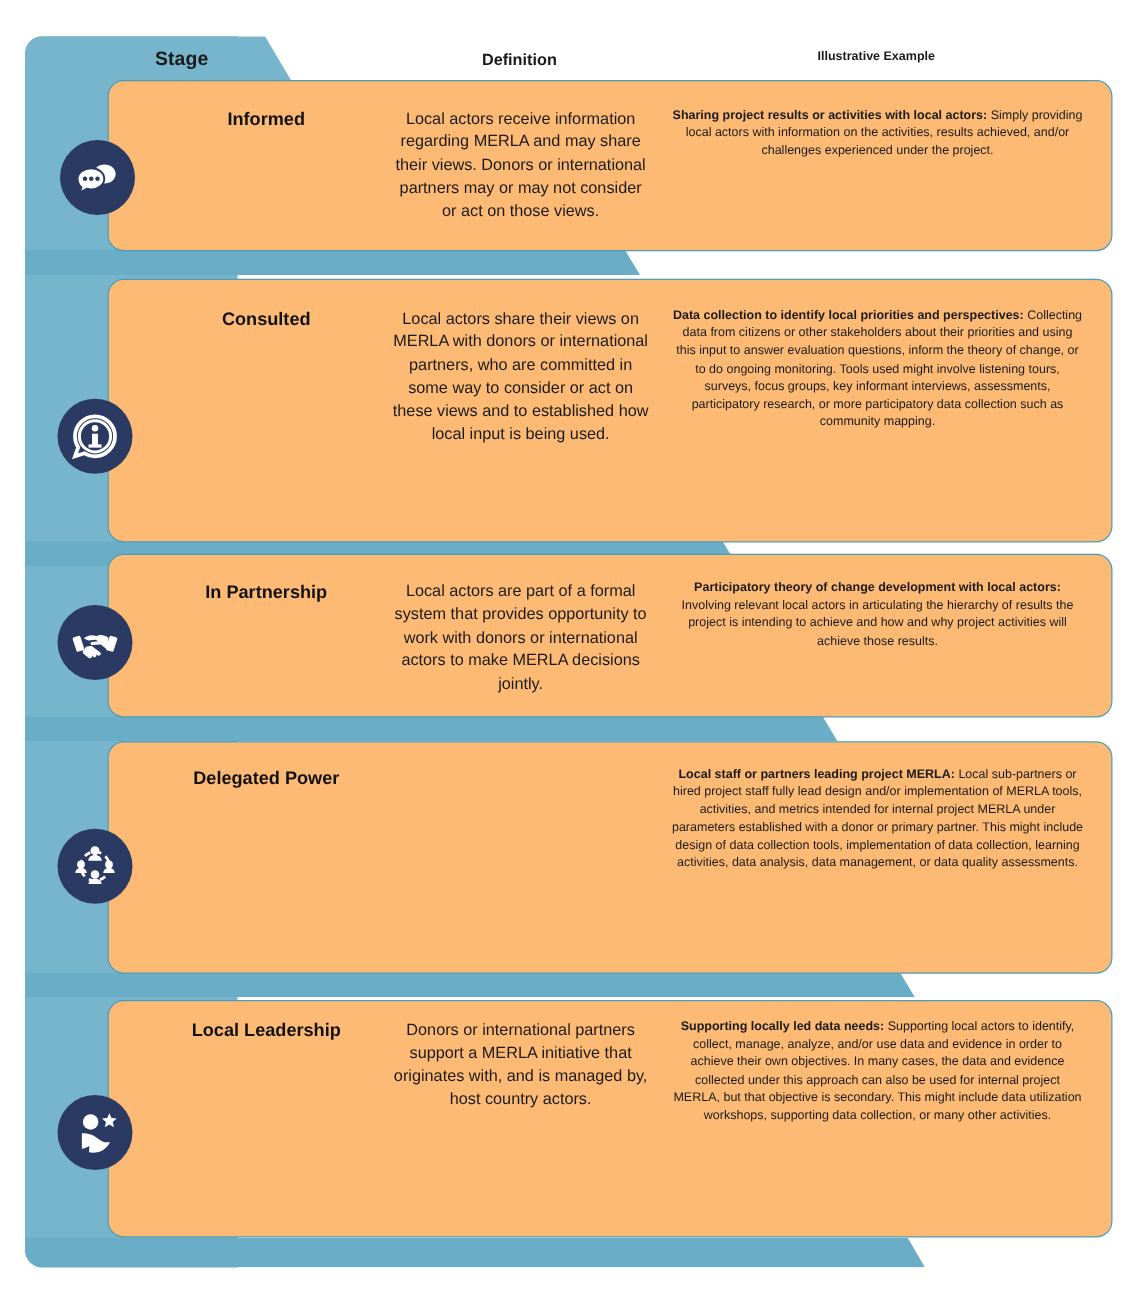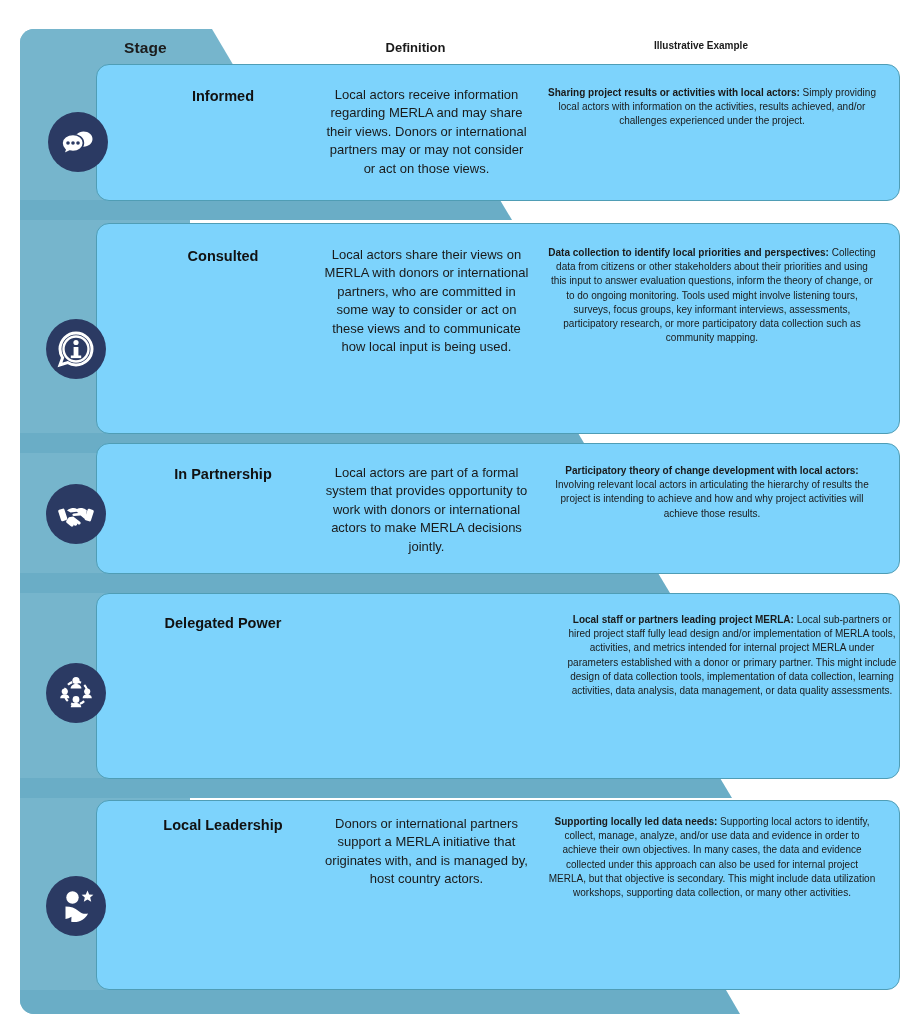--- a/index.html
+++ b/index.html
@@ -57,23 +57,23 @@
     font-size:15.5px;
     font-weight:bold;
     color:#1b1b1b;
   }
   .col-head.definition{ left:313px; }
   .col-head.example{ left:536px; }
 
   
   .card{
     position:absolute;
-    left:96px;
+    left:86px;
     width:804px;
-    background:#7dd3fc;
+    background:#fdba74;
     border:1px solid #4f9db5;
     border-radius:13px;
     box-sizing:border-box;
   }
 
   .card-inner{
     position:relative;
     height:100%;
   }
 
@@ -151,21 +151,21 @@
       <path d="M14 11.5c5.8 0 10.4 3.7 10.4 8.5s-4.6 8.5-10.4 8.5c-1.2 0-2.3-.2-3.4-.5L4.6 31l1.5-4.2C4.2 25.2 3 22.9 3 20c0-4.8 5.2-8.5 11-8.5z" fill="#ffffff" stroke="#2b3a63" stroke-width="1.6"></path>
       <circle cx="9" cy="20" r="1.8" fill="#2b3a63"></circle>
       <circle cx="14" cy="20" r="1.8" fill="#2b3a63"></circle>
       <circle cx="19" cy="20" r="1.8" fill="#2b3a63"></circle>
     </svg>
   </div>
 
   <div class="card" style="top:223px;height:211px;">
     <div class="card-inner">
       <div class="stage-name" style="top:24px;">Consulted</div>
-      <div class="definition" style="top:22px;">Local actors share their views on MERLA with donors or international partners, who are committed in some way to consider or act on these views and to communicate how local input is being used.</div>
+      <div class="definition" style="top:22px;">Local actors share their views on MERLA with donors or international partners, who are committed in some way to consider or act on these views and to established how local input is being used.</div>
       <div class="example" style="top:22px;">
         <b>Data collection to identify local priorities and perspectives:</b><span> Collecting data from citizens or other stakeholders about their priorities and using this input to answer evaluation questions, inform the theory of change, or to do ongoing monitoring. Tools used might involve listening tours, surveys, focus groups, key informant interviews, assessments, participatory research, or more participatory data collection such as community mapping.</span>
       </div>
     </div>
   </div>
   <div class="icon-badge" style="left:46px;top:319px;">
     <svg width="40" height="40" viewBox="0 0 40 40" aria-hidden="true">
       <path d="M20 4c8.8 0 16 7.2 16 16s-7.2 16-16 16c-3.1 0-6-.9-8.4-2.4L4 36l2.6-7.2C4.9 26.3 4 23.3 4 20 4 11.2 11.2 4 20 4z" fill="none" stroke="#ffffff" stroke-width="3"></path>
       <circle cx="20" cy="20" r="12.5" fill="none" stroke="#ffffff" stroke-width="2.4"></circle>
       <circle cx="20" cy="13.5" r="2.6" fill="#ffffff"></circle>
@@ -188,21 +188,21 @@
       <rect x="2.5" y="14" width="6.5" height="12" rx="1.4" fill="#ffffff" transform="rotate(-18 5.7 20)"></rect>
       <rect x="29" y="14" width="6.5" height="12" rx="1.4" fill="#ffffff" transform="rotate(18 32.2 20)"></rect>
       <path d="M10 15.5c2.2-1.6 4.4-2.4 6.6-2.4 1.3 0 2.4.3 3.4.8 1.1-.6 2.3-.9 3.6-.9 2.1 0 4.2.7 6.2 2.2l-.9 8.4c-.7.2-1.4.1-2-.4l-3.3-2.6-6.6.4c-1 .1-1.6-.5-1.6-1.2 0-.7.5-1.2 1.4-1.3l4.6-.5-1.8-1.2-6 .6L10 15.5z" fill="#ffffff"></path>
       <path d="M16.2 21.6l6.8 5.2c.8.6.9 1.5.3 2.2-.6.7-1.5.8-2.3.2l-1.3-1c.6.6.6 1.5 0 2.1-.6.6-1.5.7-2.2.1l-1.2-1c.4.6.3 1.4-.3 1.9-.6.5-1.5.5-2.1 0l-4-3.3c-.8-.6-1-1.7-.4-2.5l2.4-3.2 4.3-.7z" fill="#ffffff"></path>
     </svg>
   </div>
 
   <div class="card" style="top:593px;height:186px;">
     <div class="card-inner">
       <div class="stage-name" style="top:21px;">Delegated Power</div>
-      <div class="example" style="top:19px;margin-left:20px;">
+      <div class="example" style="top:19px;">
         <b>Local staff or partners leading project MERLA:</b><span> Local sub-partners or hired project staff fully lead design and/or implementation of MERLA tools, activities, and metrics intended for internal project MERLA under parameters established with a donor or primary partner. This might include design of data collection tools, implementation of data collection, learning activities, data analysis, data management, or data quality assessments.</span>
       </div>
     </div>
   </div>
   <div class="icon-badge" style="left:46px;top:663px;">
     <svg width="40" height="40" viewBox="0 0 40 40" aria-hidden="true">
       <circle cx="20" cy="20" r="11.5" fill="none" stroke="#ffffff" stroke-width="2.2" stroke-dasharray="5 4"></circle>
       <g fill="#ffffff">
         <circle cx="20" cy="7.5" r="3.6"></circle>
           <path d="M14.6 15.5c0-2.8 2.4-4.6 5.4-4.6s5.4 1.8 5.4 4.6z"></path>

